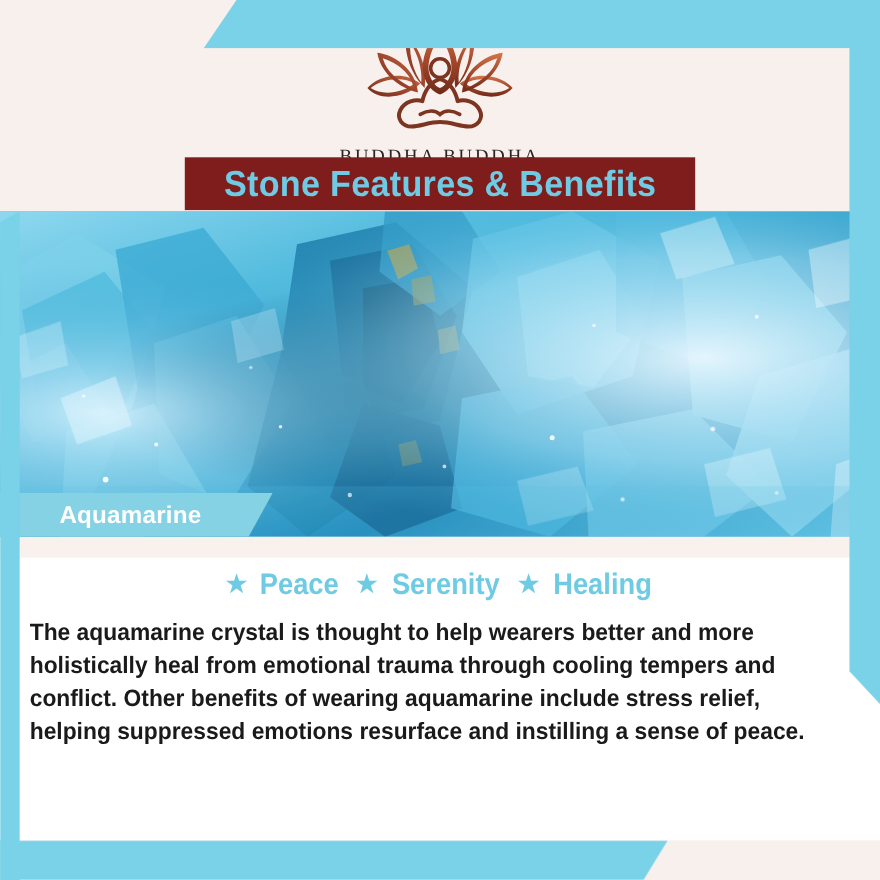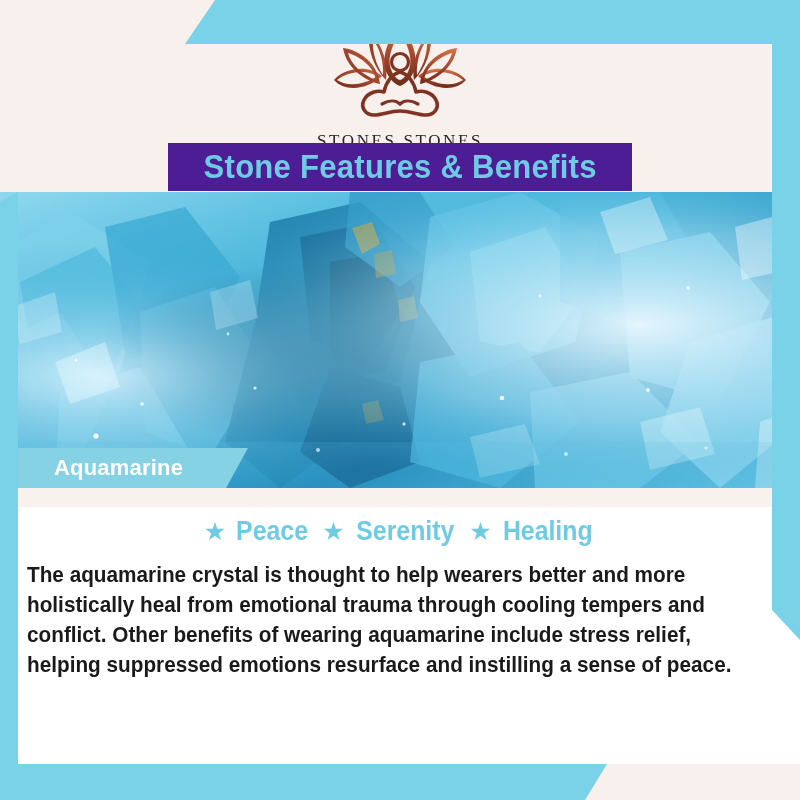--- a/index.html
+++ b/index.html
@@ -69,21 +69,21 @@
     letter-spacing:2.6px;
     color:#2b2320;
     font-weight:400;
   }
 
   
   .title-box{
     position:absolute;
     left:168px; top:143px;
     width:464px; height:48px;
-    background:#4c1d95;
+    background:#7f1d1d;
     display:flex; align-items:center; justify-content:center;
     z-index:5;
   }
   .title-text{
     font-family:"Liberation Sans Narrow","Liberation Sans", sans-serif;
     font-size:33px;
     font-weight:bold;
     font-stretch:condensed;
     color:#6ecbe3;
     letter-spacing:0.3px;
@@ -220,21 +220,21 @@
           <path d="M90 54 C82 56 76 64 74 74
                    C68 72 58 74 54 82 C50 90 56 97 64 97
                    C72 97 80 93 90 93
                    C100 93 108 97 116 97 C124 97 130 90 126 82
                    C122 74 112 72 106 74 C104 64 98 56 90 54 Z" fill="none" stroke="#7d3420" stroke-width="3.6" stroke-linejoin="round"></path>
 
           <path d="M72 86 C79 82 86 82 90 86 C94 82 101 82 108 86" fill="none" stroke="#7d3420" stroke-width="3.2" stroke-linecap="round"></path>
         </svg>
       </span>
 
-      <div class="brand-name">STONES STONES</div>
+      <div class="brand-name">BUDDHA BUDDHA</div>
     </div>
   </div>
 
   <div class="title-box">
     <div class="title-text">Stone Features &amp; Benefits</div>
   </div>
 
   <div class="photo">
     <svg viewBox="0 0 800 296" preserveAspectRatio="none" aria-hidden="true">
       <defs>

